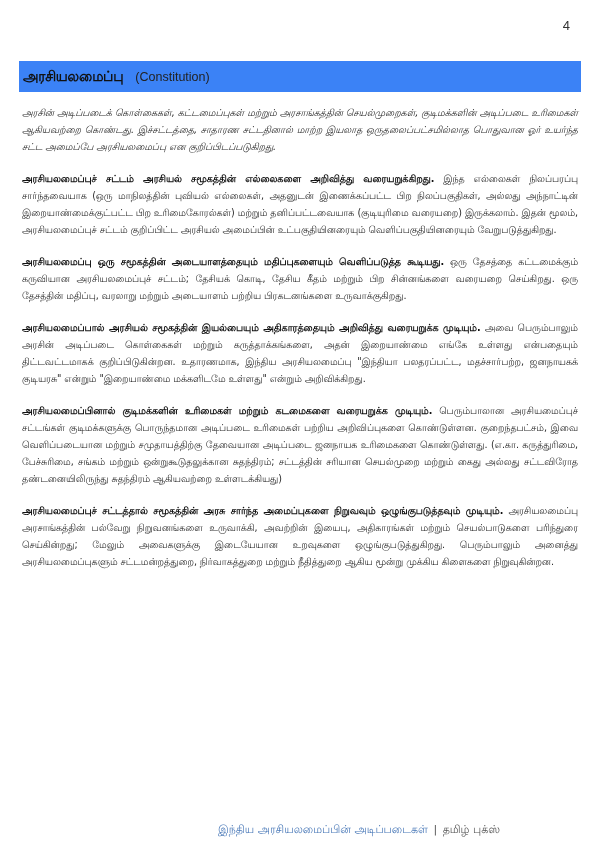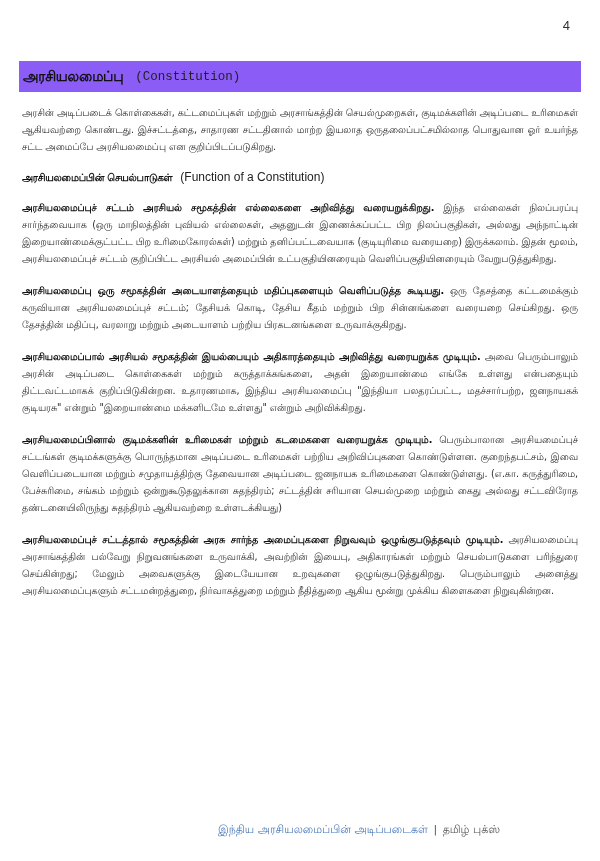--- a/index.html
+++ b/index.html
@@ -22,35 +22,35 @@
       font-family: "Liberation Sans", sans-serif;
       font-size: 13px;
       color: #333;
     }
     .title-bar {
       position: absolute;
       left: 19px;
       top: 61px;
       width: 562px;
       height: 31px;
-      background: #8b5cf6;
+      background: #3b82f6;
       display: flex;
       align-items: center;
       padding-left: 4px;
       box-sizing: border-box;
     }
     .title-bar .ta {
       font-weight: bold;
       font-size: 14px;
       color: #111;
       margin-right: 12px;
       letter-spacing: -0.3px;
     }
     .title-bar .en {
-      font-family: Liberation Mono, monospace;
+      font-family: Liberation Sans, sans-serif;
       font-size: 12.5px;
       color: #222;
     }
     .content {
       position: absolute;
       left: 22px;
       top: 104px;
       width: 556px;
     }
     p {
@@ -58,21 +58,21 @@
       font-size: 9.6px;
       line-height: 17px;
       text-align: justify;
       color: #2a2a2a;
       letter-spacing: -0.1px;
     }
     p .lead {
       font-weight: bold;
       color: #111;
     }
-    .intro { margin-bottom: 15px; }
+    .intro { margin-bottom: 15px; font-style: italic; }
     .subheading {
       font-size: 10px;
       margin-bottom: 14px;
       display: flex;
       align-items: baseline;
     }
     .subheading .ta {
       font-weight: bold;
       color: #111;
       margin-right: 8px;
@@ -106,24 +106,20 @@
 <div class="page-number">4</div>
 
 <div class="title-bar">
   <span class="ta">அரசியலமைப்பு</span>
   <span class="en">(Constitution)</span>
 </div>
 
 <div class="content">
   <p class="intro">அரசின் அடிப்படைக் கொள்கைகள், கட்டமைப்புகள் மற்றும் அரசாங்கத்தின் செயல்முறைகள், குடிமக்களின் அடிப்படை உரிமைகள் ஆகியவற்றை கொண்டது. இச்சட்டத்தை, சாதாரண சட்டதினால் மாற்ற இயலாத ஒருதலைப்பட்சமில்லாத பொதுவான ஓர் உயர்ந்த சட்ட அமைப்பே அரசியலமைப்பு என குறிப்பிடப்படுகிறது.</p>
 
-  <div class="subheading">
-    <span class="ta">அரசியலமைப்பின் செயல்பாடுகள்</span>
-    <span class="en">(Function of a Constitution)</span>
-  </div>
 
   <p class="para">
     <span class="lead">அரசியலமைப்புச் சட்டம் அரசியல் சமூகத்தின் எல்லைகளை அறிவித்து வரையறுக்கிறது.</span>
     <span>இந்த எல்லைகள் நிலப்பரப்பு சார்ந்தவையாக (ஒரு மாநிலத்தின் புவியல் எல்லைகள், அதனுடன் இணைக்கப்பட்ட பிற நிலப்பகுதிகள், அல்லது அந்நாட்டின் இறையாண்மைக்குட்பட்ட பிற உரிமைகோரல்கள்) மற்றும் தனிப்பட்டவையாக (குடியுரிமை வரையறை) இருக்கலாம். இதன் மூலம், அரசியலமைப்புச் சட்டம் குறிப்பிட்ட அரசியல் அமைப்பின் உட்பகுதியினரையும் வெளிப்பகுதியினரையும் வேறுபடுத்துகிறது.</span>
   </p>
 
   <p class="para">
     <span class="lead">அரசியலமைப்பு ஒரு சமூகத்தின் அடையாளத்தையும் மதிப்புகளையும் வெளிப்படுத்த கூடியது.</span>
     <span>ஒரு தேசத்தை கட்டமைக்கும் கருவியான அரசியலமைப்புச் சட்டம்; தேசியக் கொடி, தேசிய கீதம் மற்றும் பிற சின்னங்களை வரையறை செய்கிறது. ஒரு தேசத்தின் மதிப்பு, வரலாறு மற்றும் அடையாளம் பற்றிய பிரகடனங்களை உருவாக்குகிறது.</span>
   </p>

